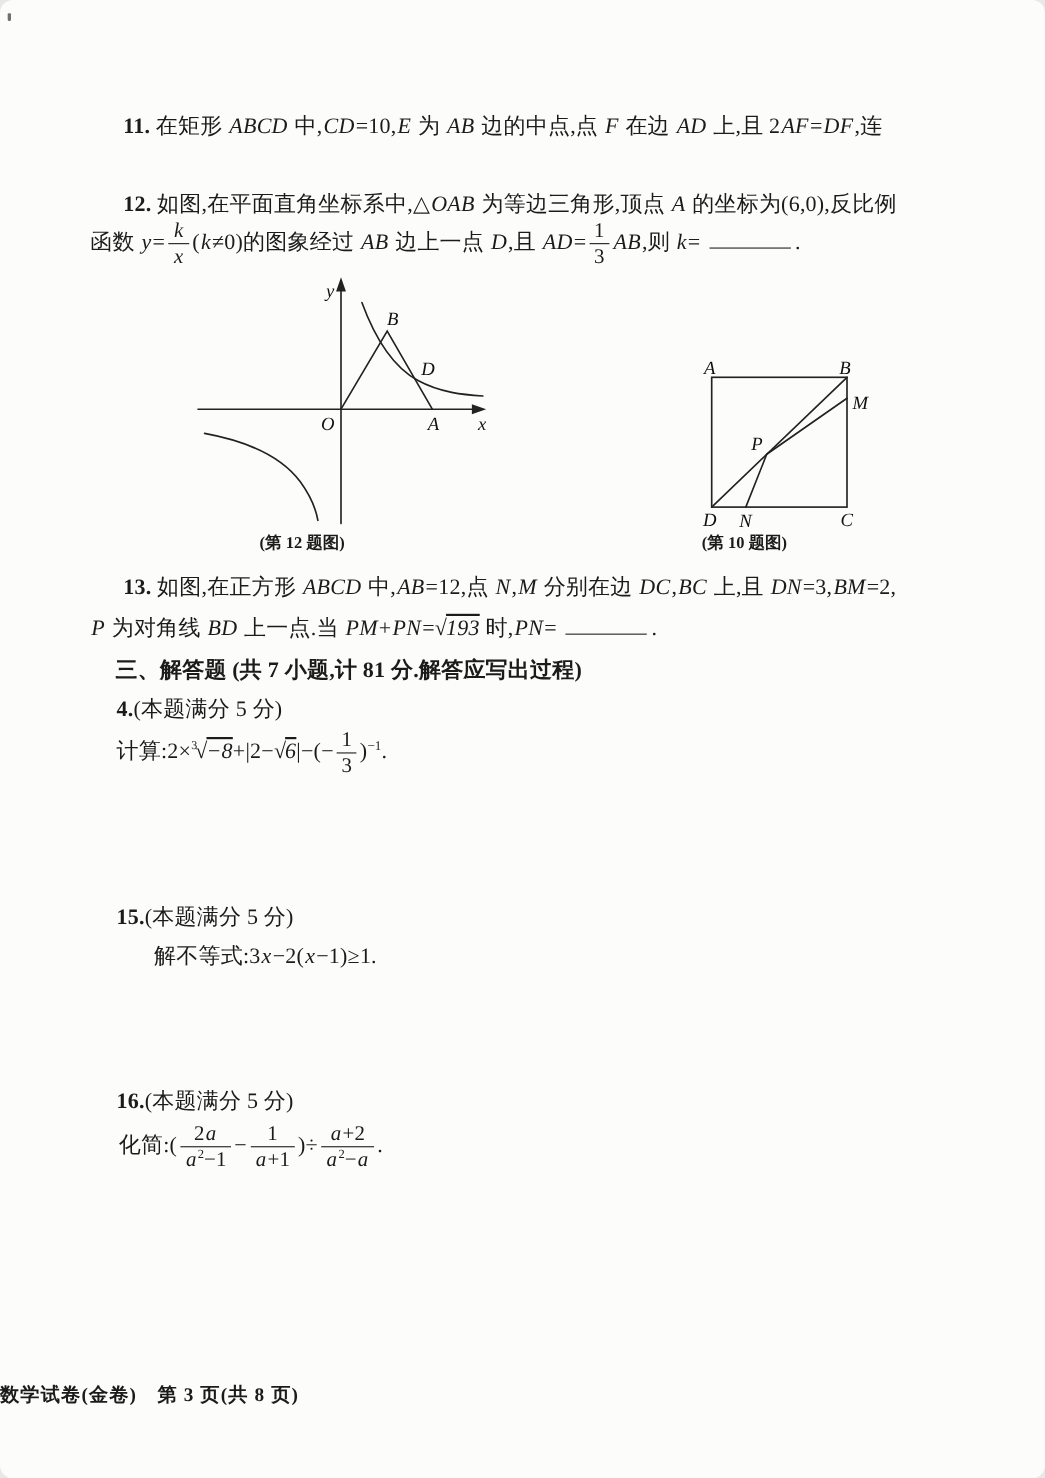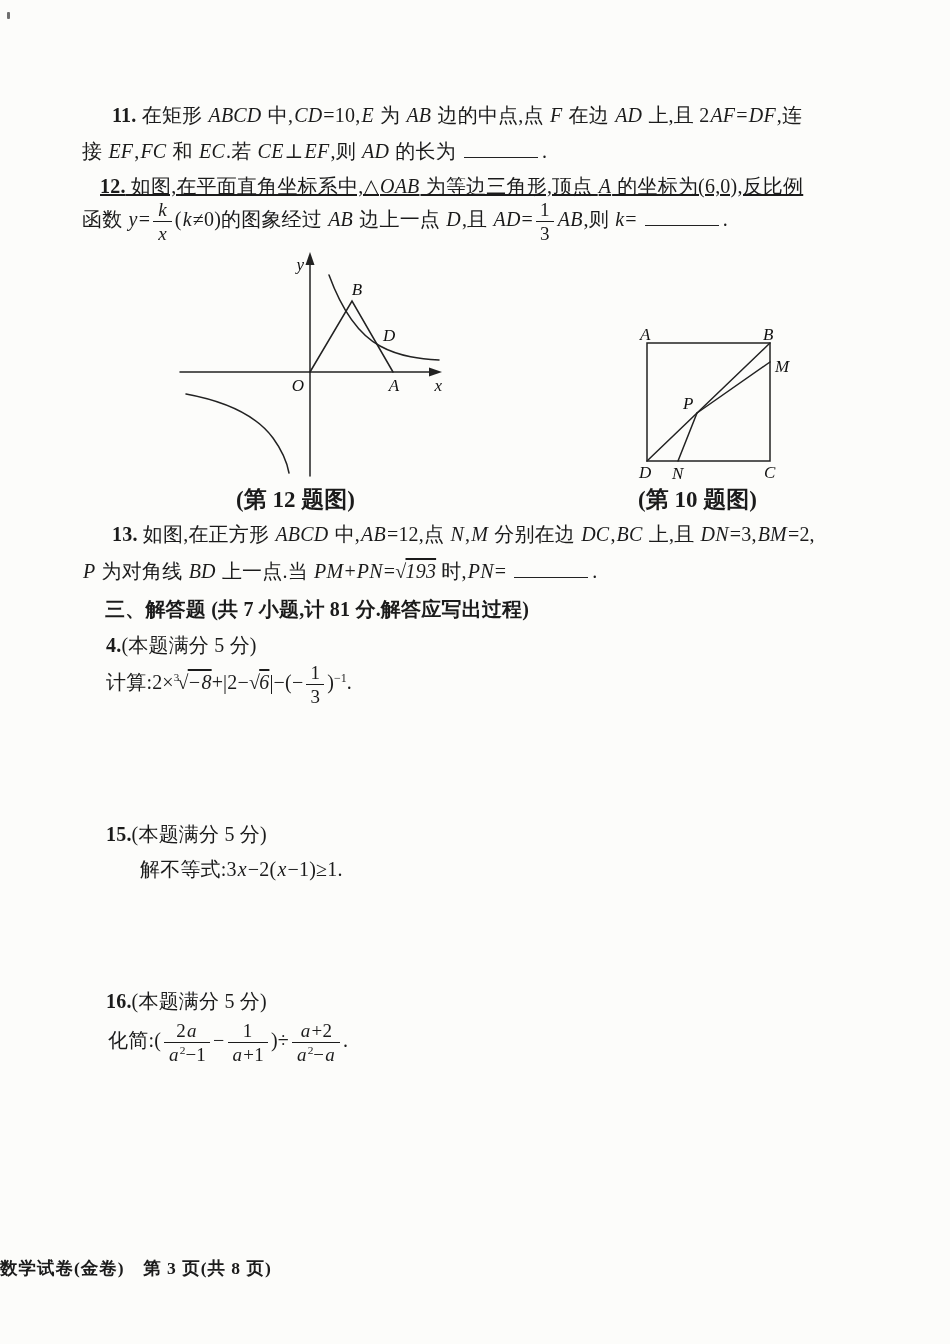--- a/index.html
+++ b/index.html
@@ -4,57 +4,57 @@
 <style>
   html,body{margin:0;padding:0;}
   body{background:#e8e8e8;}
   .page{
     position:relative;
     width:950px;height:1344px;
     background:#fcfcfa;
     font-family:"Liberation Serif","DejaVu Serif",serif;
     color:#1b1b1b;
     overflow:hidden;
+    border-radius:12px;
   }
   .line{
     position:absolute;
     font-size:20px;
     line-height:30px;
     white-space:nowrap;
     letter-spacing:0.2px;
   }
   .b{font-weight:bold;}
   .m{font-style:italic;padding:0 1px;}
   .ov{text-decoration:overline;margin-left:-1px;font-style:italic;}
   .sup{font-size:0.6em;vertical-align:0.6em;letter-spacing:0;}
   .ri{font-size:0.55em;vertical-align:0.75em;margin-right:-2px;}
   .frac{display:inline-block;text-align:center;vertical-align:middle;margin:0 3px;font-size:0.95em;line-height:1.12;}
   .fr-n{display:block;border-bottom:1.5px solid #1b1b1b;padding:0 4px 1px;}
   .fr-d{display:block;padding:1px 4px 0;}
   .blank{display:inline-block;width:74px;height:5px;border-bottom:1.8px solid #222;margin:0 4px 0 8px;}
   .figure{position:absolute;}
-  .caption{position:absolute;font-size:23px;font-weight:bold;white-space:nowrap;}
+  .caption{position:absolute;font-size:15px;font-weight:bold;white-space:nowrap;}
   .footer{position:absolute;left:0;top:1256px;width:100%;text-align:left;font-size:17.5px;font-weight:bold;letter-spacing:1px;}
   .speck{position:absolute;left:7px;top:12px;width:3px;height:7px;background:#6f6f6f;border-radius:1px;}
   svg{display:block;overflow:visible;}
   svg .stroke{stroke:#222;stroke-width:1.5;fill:none;stroke-linecap:round;}
   svg text{font-family:"Liberation Serif","DejaVu Serif",serif;font-style:italic;font-size:17px;fill:#111;}
   svg .arrow{fill:#222;stroke:none;}
 </style>
 </head>
 <body>
 
 <div class="page">
 
   <div class="speck"></div>
 
   <div class="line" style="left:112px;top:100px;"><span class="b">11.</span><span> 在矩形 </span><span class="m">ABCD</span><span> 中,</span><span class="m">CD</span><span>=10,</span><span class="m">E</span><span> 为 </span><span class="m">AB</span><span> 边的中点,点 </span><span class="m">F</span><span> 在边 </span><span class="m">AD</span><span> 上,且 2</span><span class="m">AF</span><span>=</span><span class="m">DF</span><span>,连</span></div>
-  <div class="line" style="left:82px;top:136px;"><span>接 </span><span class="m">EF</span><span>,</span><span class="m">FC</span><span> 和 </span><span class="m">EC</span><span>.若 </span><span class="m">CE</span><span>⊥</span><span class="m">EF</span><span>,则 </span><span class="m">AD</span><span> 的长为</span><span class="blank"></span><span>.</span></div>
 
-  <div class="line" style="left:100px;top:171px;text-decoration:underline;"><span class="b">12.</span><span> 如图,在平面直角坐标系中,△</span><span class="m">OAB</span><span> 为等边三角形,顶点 </span><span class="m">A</span><span> 的坐标为(6,0),反比例</span></div>
+  <div class="line" style="left:112px;top:171px;"><span class="b">12.</span><span> 如图,在平面直角坐标系中,△</span><span class="m">OAB</span><span> 为等边三角形,顶点 </span><span class="m">A</span><span> 的坐标为(6,0),反比例</span></div>
   <div class="line" style="left:82px;top:199px;"><span>函数 </span><span class="m">y</span><span>=</span><span class="frac"><span class="fr-n"><span class="m">k</span></span><span class="fr-d"><span class="m">x</span></span></span><span>(</span><span class="m">k</span><span>≠0)的图象经过 </span><span class="m">AB</span><span> 边上一点 </span><span class="m">D</span><span>,且 </span><span class="m">AD</span><span>=</span><span class="frac"><span class="fr-n"><span>1</span></span><span class="fr-d"><span>3</span></span></span><span class="m">AB</span><span>,则 </span><span class="m">k</span><span>=</span><span class="blank"></span><span>.</span></div>
 
   <div class="figure" style="left:176px;top:248px;">
     <svg width="270" height="232" viewBox="0 0 270 232">
 
       <line class="stroke" x1="4" y1="124" x2="258" y2="124"></line>
       <polygon class="arrow" points="266,124 253,119.5 253,128.5"></polygon>
       <line class="stroke" x1="134" y1="12" x2="134" y2="228"></line>
       <polygon class="arrow" points="134,4 129.5,17 138.5,17"></polygon>
 

